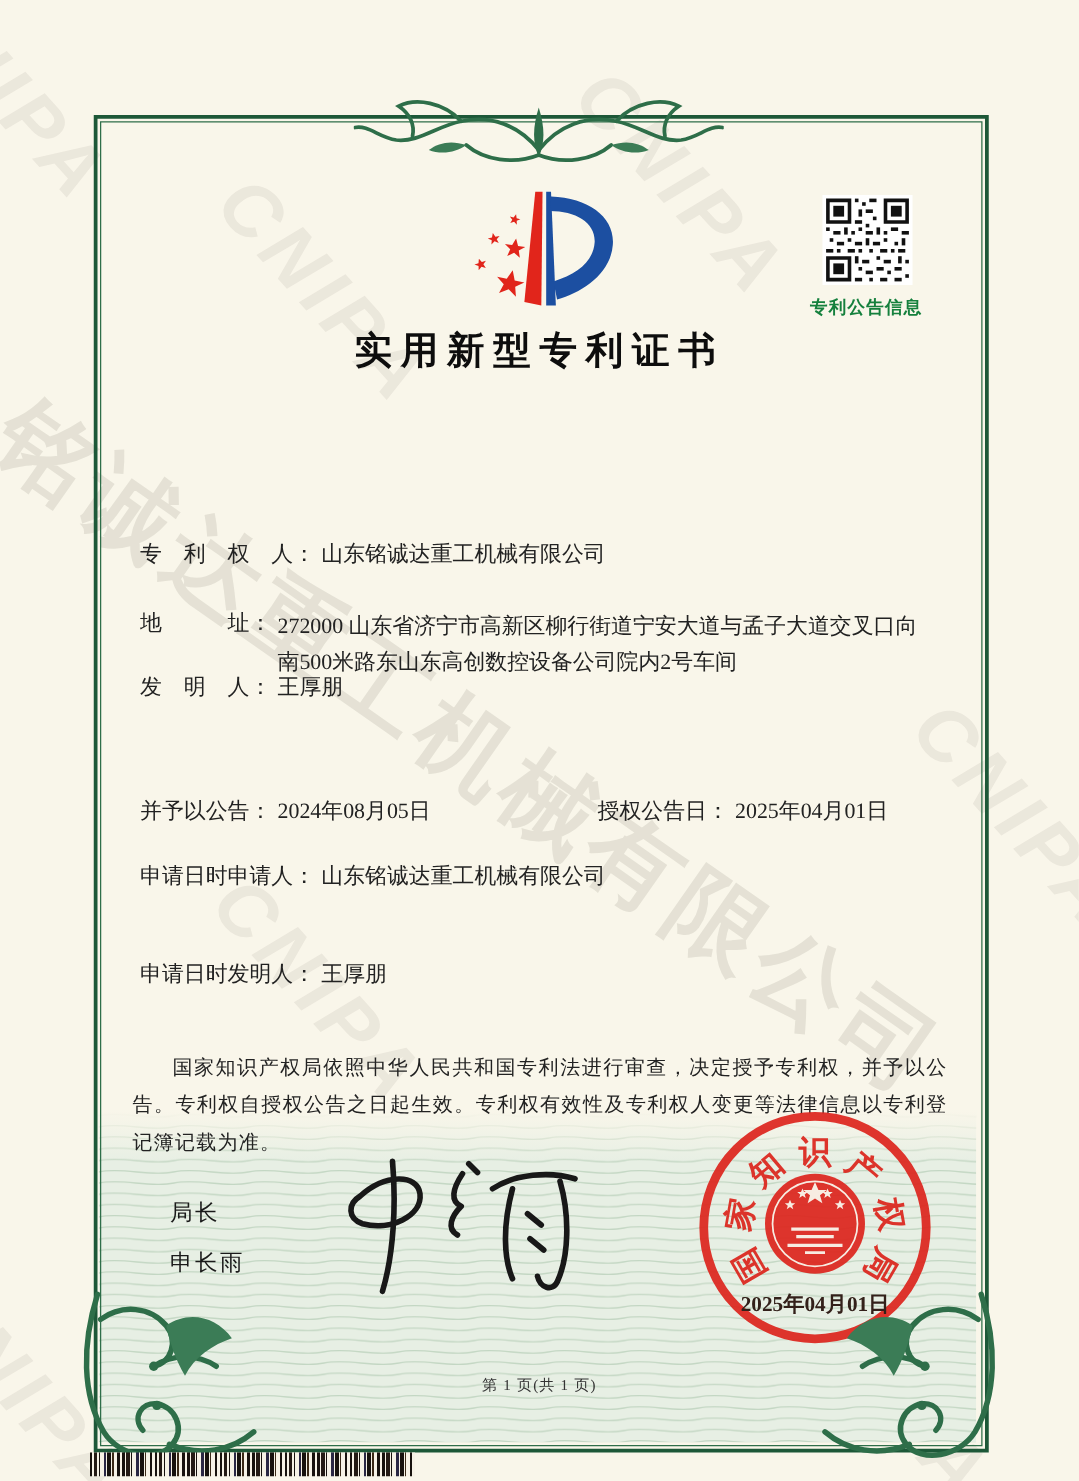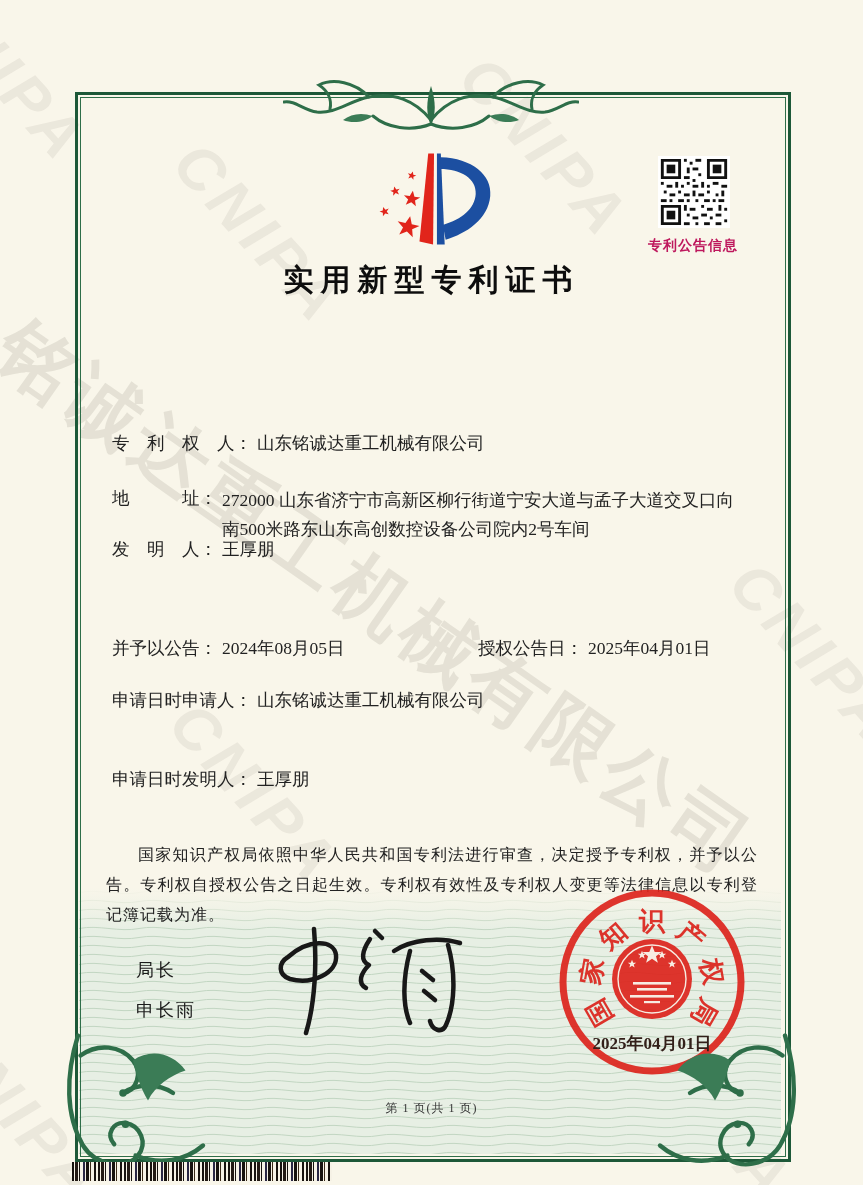--- a/index.html
+++ b/index.html
@@ -23,21 +23,21 @@
       border:3px solid #1d5838;z-index:2;}
   .frame-inner{position:absolute;inset:2px;border:1px solid #2e6e49;}
   
   .band{position:absolute;left:79px;top:888px;width:702px;height:266px;z-index:1;}
   
   .content{position:absolute;inset:0;z-index:3;}
   .cert-no{position:absolute;left:112px;top:146px;font-size:18px;letter-spacing:3px;color:#2d2d2d;}
   .title{position:absolute;left:0;top:260px;width:863px;text-align:center;
       font-size:30px;font-weight:900;letter-spacing:7px;color:#0d0d0d;}
   .qr-caption{position:absolute;left:648px;top:237px;width:110px;font-size:14px;
-      letter-spacing:1px;color:#be185d;font-weight:bold;}
+      letter-spacing:1px;color:#15803d;font-weight:bold;}
   .row{position:absolute;left:112px;display:flex;font-size:17.5px;color:#222;}
   .row .lbl{white-space:pre;}
   .row .val{margin-left:5px;white-space:pre-wrap;}
   .addr-val{width:528px;line-height:29px;}
   .col-right{left:478px;}
   .legal{position:absolute;left:106px;top:824px;width:652px;font-size:16px;
       line-height:30px;text-align:justify;text-indent:2em;color:#222;
       letter-spacing:1px;}
   .signer{position:absolute;left:136px;
       font-family:Liberation Sans, sans-serif;

